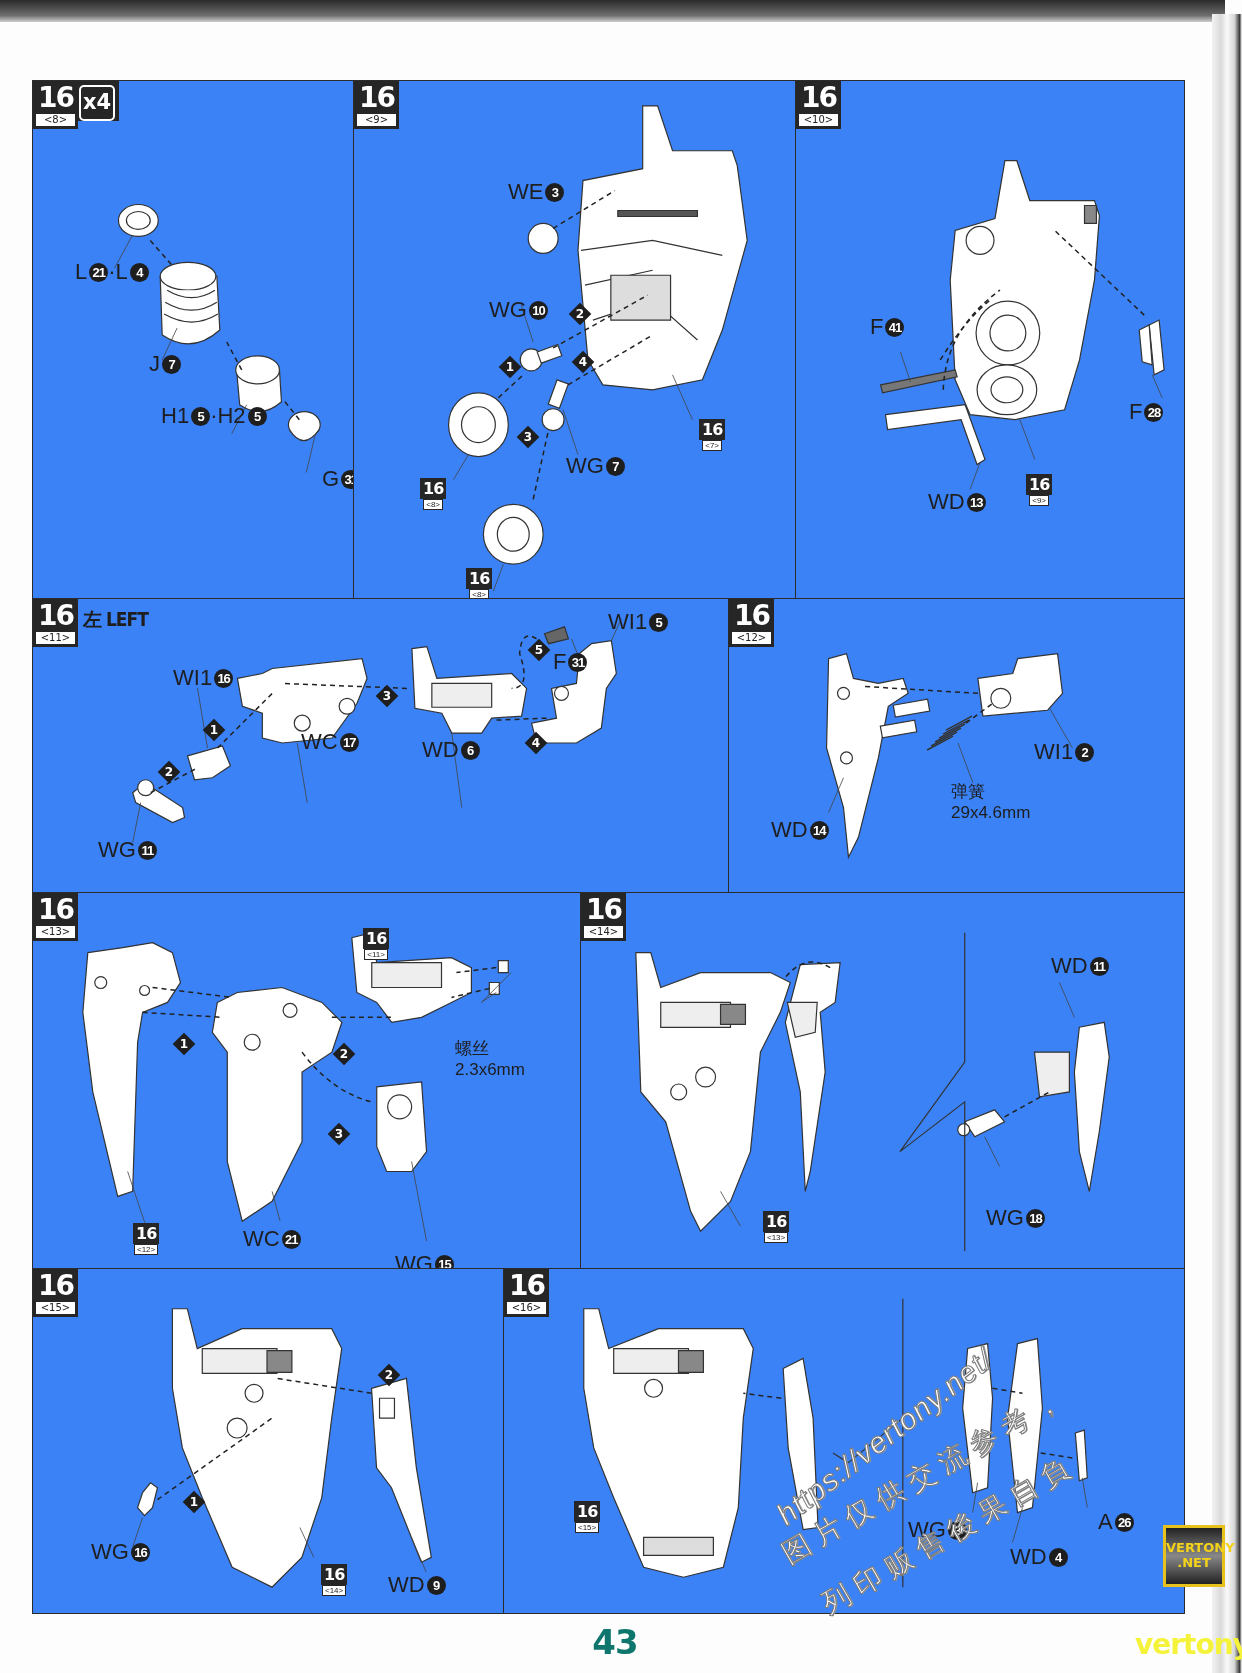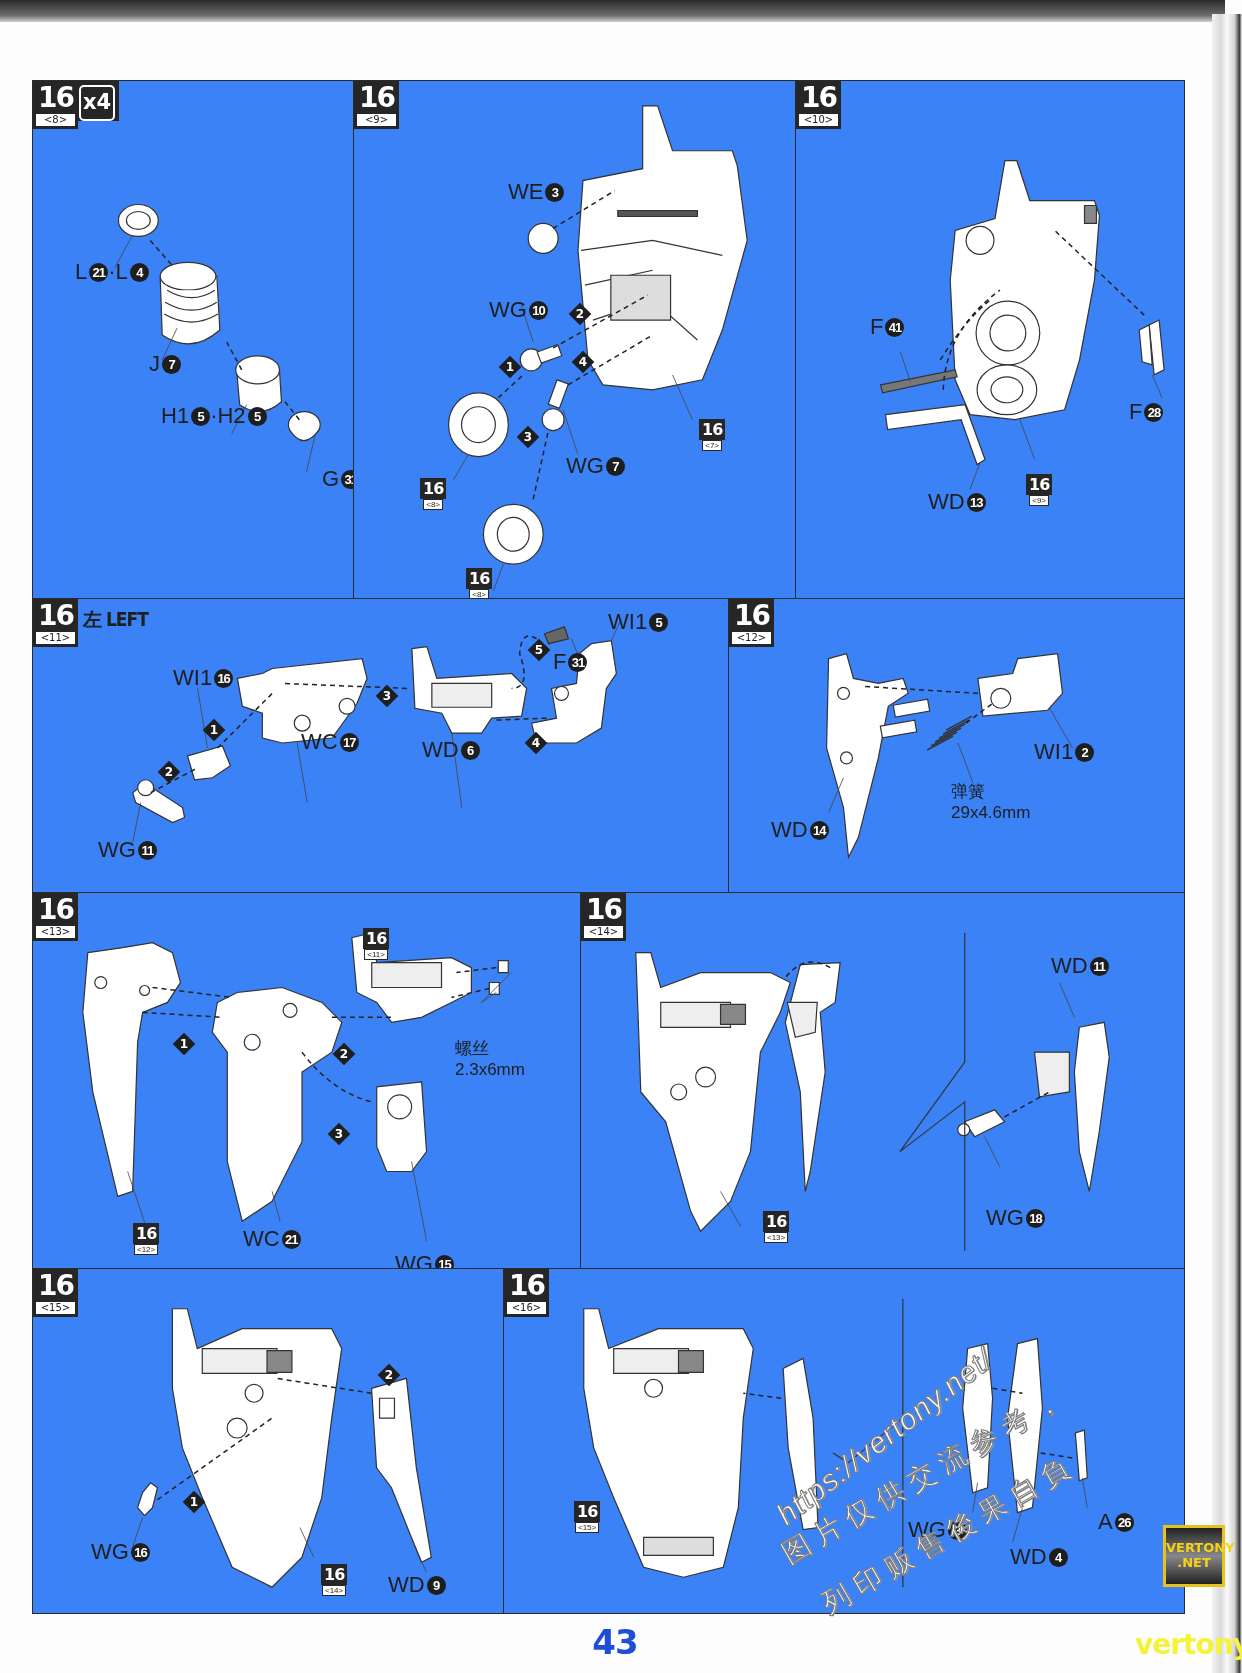--- a/index.html
+++ b/index.html
@@ -18,21 +18,21 @@
   .lbl .c{display:inline-block;width:19px;height:19px;border-radius:50%;background:#1e1e1e;color:#fff;font-size:13px;line-height:19px;text-align:center;font-weight:bold;vertical-align:2px;margin-left:2px;letter-spacing:-1px;}
   .note{position:absolute;font-size:17px;line-height:21px;white-space:nowrap;z-index:2;}
   .ref{position:absolute;display:flex;flex-direction:column;align-items:center;z-index:2;}
   .ref .rn{background:#262626;color:#fff;font-weight:bold;font-size:16px;line-height:19px;padding:1px 3px;font-family:"DejaVu Sans",sans-serif;letter-spacing:-1px;}
   .ref .rs{border:1px solid #262626;font-size:8px;line-height:9px;padding:0 2px;background:#fff;}
   .dia{position:absolute;width:22px;height:22px;z-index:2;}
   .dia span{position:absolute;left:3px;top:3px;width:16px;height:16px;background:#1e1e1e;transform:rotate(45deg);}
   .dia b{position:absolute;left:0;top:0;width:22px;height:22px;color:#fff;font-size:12px;line-height:22px;text-align:center;font-family:"DejaVu Sans",sans-serif;}
   svg.draw{position:absolute;left:0;top:0;width:100%;height:100%;z-index:1;}
   svg.draw *{vector-effect:non-scaling-stroke;}
-  .pagenum{position:absolute;left:575px;top:1622px;width:80px;text-align:center;font-size:34px;font-weight:bold;color:#1d4ed8;font-family:"DejaVu Sans",sans-serif;letter-spacing:-1px;}
+  .pagenum{position:absolute;left:575px;top:1622px;width:80px;text-align:center;font-size:34px;font-weight:bold;color:#0f766e;font-family:"DejaVu Sans",sans-serif;letter-spacing:-1px;}
   .wm-url{position:absolute;left:740px;top:1415px;font-size:30px;color:#fff;font-style:italic;transform:rotate(-38deg);transform-origin:left top;-webkit-text-stroke:1px #777;text-shadow:1px 1px 0 #999;white-space:nowrap;z-index:5;letter-spacing:1px;}
   .wm-cn{position:absolute;font-size:28px;color:#fff;transform:rotate(-30deg);transform-origin:left top;-webkit-text-stroke:1px #777;text-shadow:1px 1px 0 #999;white-space:nowrap;z-index:5;letter-spacing:8px;font-family:"DejaVu Sans",sans-serif;}
   .logo{position:absolute;left:1163px;top:1525px;width:62px;height:62px;box-sizing:border-box;border:3px solid #e8c21c;background:linear-gradient(#222,#888 50%,#222);color:#f5d21a;font-size:13px;font-weight:bold;text-align:center;line-height:15px;padding-top:12px;z-index:6;font-family:"DejaVu Sans",sans-serif;}
   .logo2{position:absolute;left:1135px;top:1628px;font-size:28px;font-weight:bold;color:#f4f33a;z-index:6;font-family:"DejaVu Sans",sans-serif;letter-spacing:-1px;}
 </style>
 </head>
 <body>
 
 <div class="topbar"></div>
 <div class="spine"></div>

